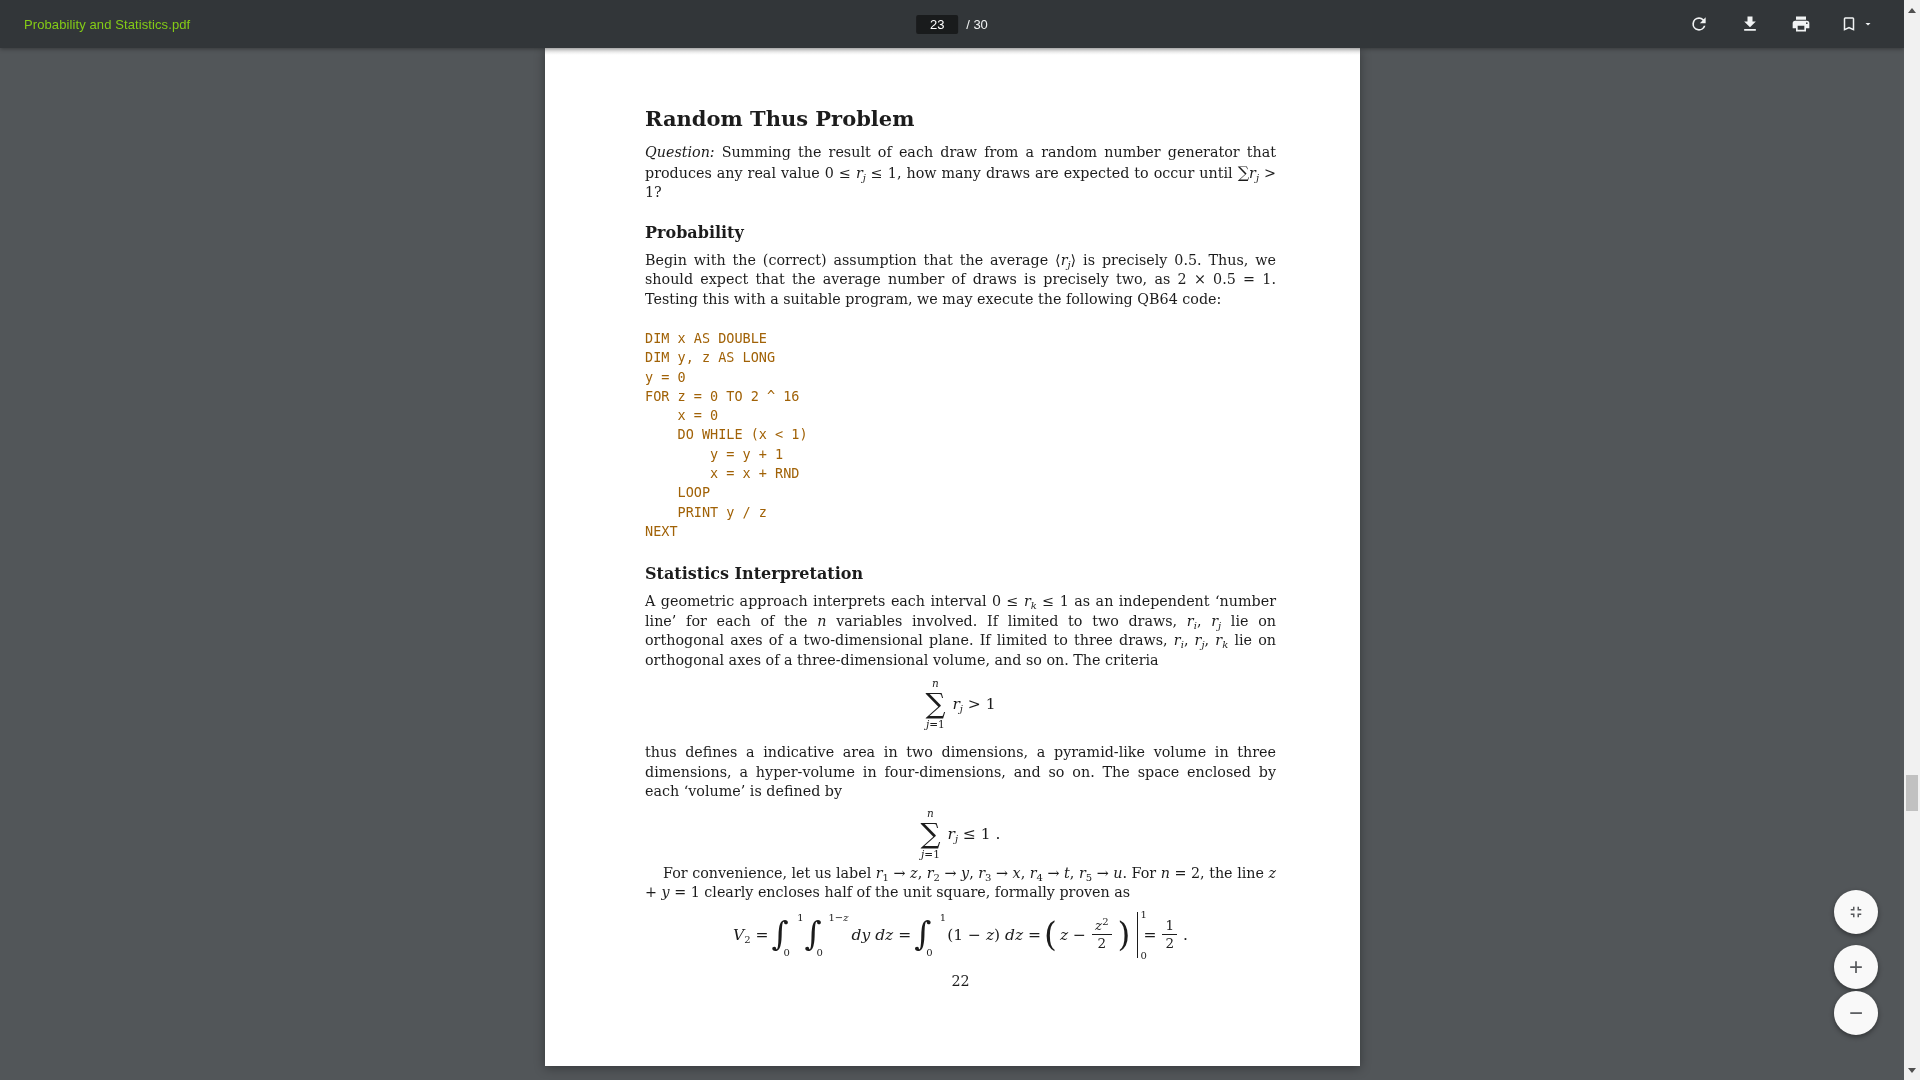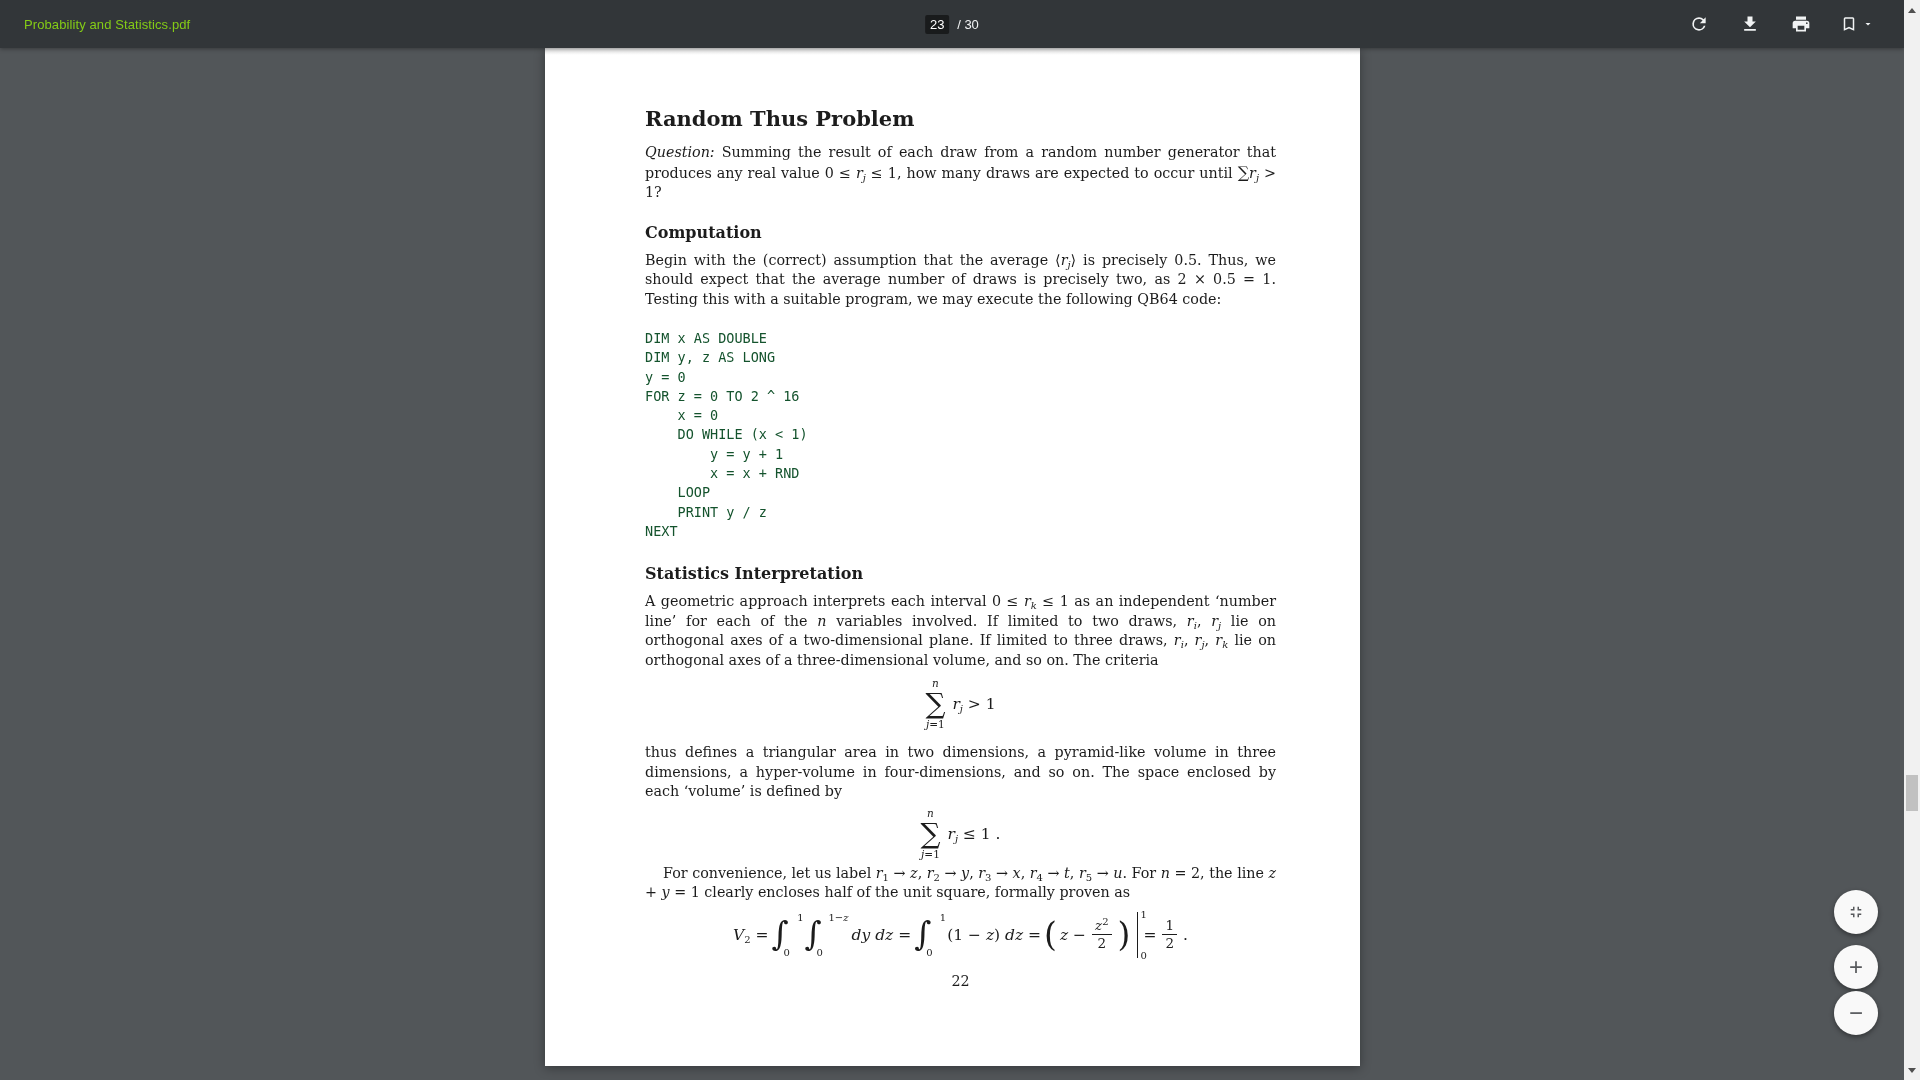--- a/index.html
+++ b/index.html
@@ -11,21 +11,21 @@
     position:absolute; top:0; left:0; width:1904px; height:48px;
     background:#323639; display:flex; align-items:center;
     box-shadow:0 1px 4px rgba(0,0,0,.35); z-index:5;
   }
   .toolbar-title { color:#84cc16; font-size:13px; margin-left:24px; letter-spacing:.1px; }
   .page-indicator {
     position:absolute; left:50%; transform:translateX(-50%);
     display:flex; align-items:center; gap:8px; color:#f1f3f4; font-size:13px;
   }
   .page-num-input {
-    width:24px; height:19px; background:#191b1c; border:none; border-radius:2px;
+    width:42px; height:19px; background:#191b1c; border:none; border-radius:2px;
     color:#ffffff; font-size:13px; text-align:center; font-family:"Liberation Sans",sans-serif;
   }
   .toolbar-right { margin-left:auto; margin-right:30px; display:flex; align-items:center; gap:27px; }
   .tb-btn { width:24px; height:24px; display:flex; align-items:center; justify-content:center; cursor:pointer; }
   .tb-btn svg { fill:#f1f3f4; }
   .bookmark-group { display:flex; align-items:center; gap:4px; }
 
   
   .scrollbar { position:absolute; right:0; top:0; width:16px; height:1080px; background:#f1f1f1; z-index:9; }
   .scroll-arrow { position:absolute; left:0; width:16px; height:16px; display:flex; align-items:center; justify-content:center; cursor:pointer; }
@@ -63,21 +63,21 @@
   .doc p  { font-size:14.3px; line-height:19.5px; text-align:justify; }
   .doc sub { font-size:10px; position:relative; top:3px;  vertical-align:baseline; line-height:0; }
   .doc sup { font-size:10px; position:relative; top:-5px; vertical-align:baseline; line-height:0; }
   .sum-inline { font-size:16px; }
   .h-comp { margin-top:20px; margin-bottom:9px; }
   .h-geo  { margin-top:23px; margin-bottom:9px; }
   .p-indent { text-indent:18px; }
   .code-block {
     font-family:"DejaVu Sans Mono","Liberation Mono",monospace;
     font-size:13.5px; line-height:19.3px; white-space:pre;
-    margin:20px 0 0 0; color:#14532d;
+    margin:20px 0 0 0; color:#a16207;
   }
   .code-wrap { margin-bottom:14px; }
 
   
   .display-math { display:flex; justify-content:center; align-items:center; font-size:15.5px; }
   .dm-gt { margin:8px 0 6px; }
   .dm-le { margin:6px 0 4px; }
   .dm-v2 { margin:8px 0 4px; }
   .sumop { display:inline-flex; flex-direction:column; align-items:center; margin-right:7px; }
   .sumop .lim   { font-size:10.5px; line-height:11px; }
@@ -139,21 +139,21 @@
         </svg>
       </div>
     </div>
   </div>
 
   <div class="pdf-page">
     <div class="doc">
       <h1>Random Thus Problem</h1>
       <p><i>Question:</i> Summing the result of each draw from a random number generator that produces any real value 0 ≤ <i>r</i><sub><i>j</i></sub> ≤ 1, how many draws are expected to occur until <span class="sum-inline">∑</span><i>r</i><sub><i>j</i></sub> &gt; 1?</p>
 
-      <h2 class="h-comp">Computation</h2>
+      <h2 class="h-comp">Probability</h2>
       <p>Begin with the (correct) assumption that the average ⟨<i>r</i><sub><i>j</i></sub>⟩ is precisely 0.5. Thus, we should expect that the average number of draws is precisely two, as 2 × 0.5 = 1. Testing this with a suitable program, we may execute the following QB64 code:</p>
 
       <div class="code-wrap">
         <pre class="code-block">DIM x AS DOUBLE
 DIM y, z AS LONG
 y = 0
 FOR z = 0 TO 2 ^ 16
     x = 0
     DO WHILE (x &lt; 1)
         y = y + 1
@@ -169,21 +169,21 @@
 
       <div class="display-math dm-gt">
         <span class="sumop">
           <span class="lim"><i>n</i></span>
           <span class="sigma">∑</span>
           <span class="lim"><i>j</i>=1</span>
         </span>
         <span><i>r</i><sub><i>j</i></sub> &gt; 1</span>
       </div>
 
-      <p class="p-mid">thus defines a triangular area in two dimensions, a pyramid-like volume in three dimensions, a hyper-volume in four-dimensions, and so on. The space enclosed by each ‘volume’ is defined by</p>
+      <p class="p-mid">thus defines a indicative area in two dimensions, a pyramid-like volume in three dimensions, a hyper-volume in four-dimensions, and so on. The space enclosed by each ‘volume’ is defined by</p>
 
       <div class="display-math dm-le">
         <span class="sumop">
           <span class="lim"><i>n</i></span>
           <span class="sigma">∑</span>
           <span class="lim"><i>j</i>=1</span>
         </span>
         <span><i>r</i><sub><i>j</i></sub> ≤ 1 .</span>
       </div>
 

